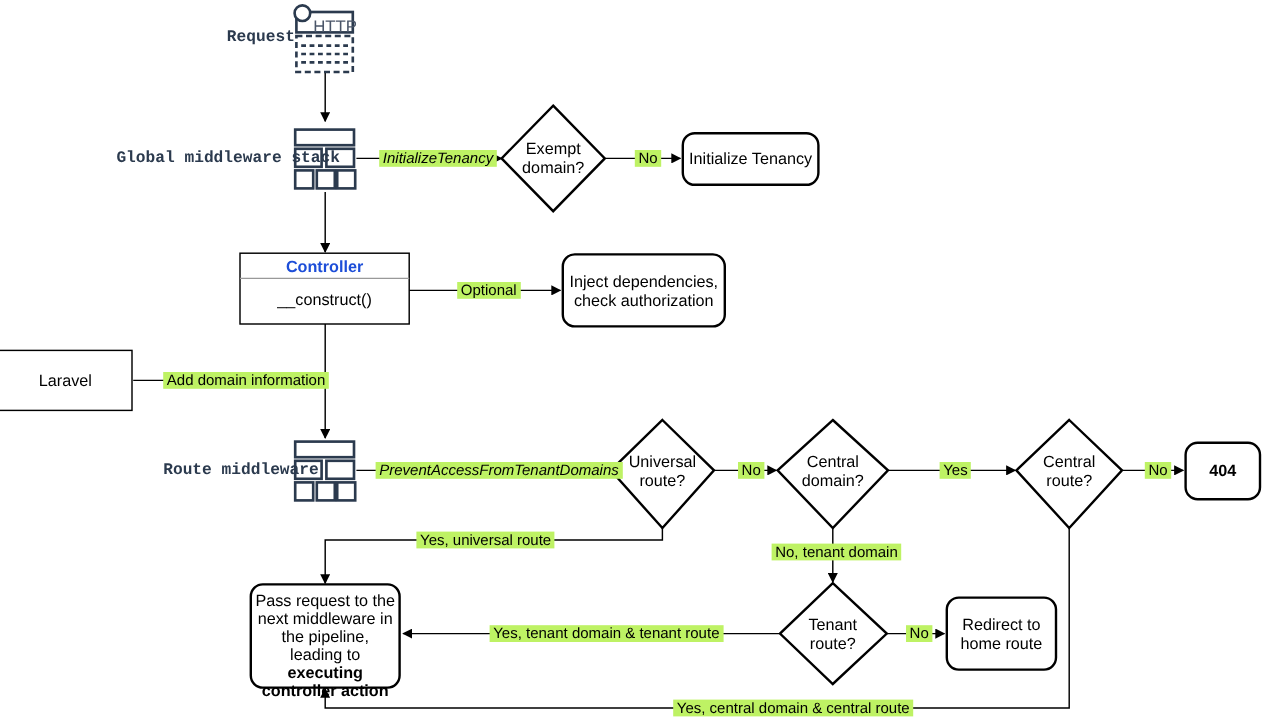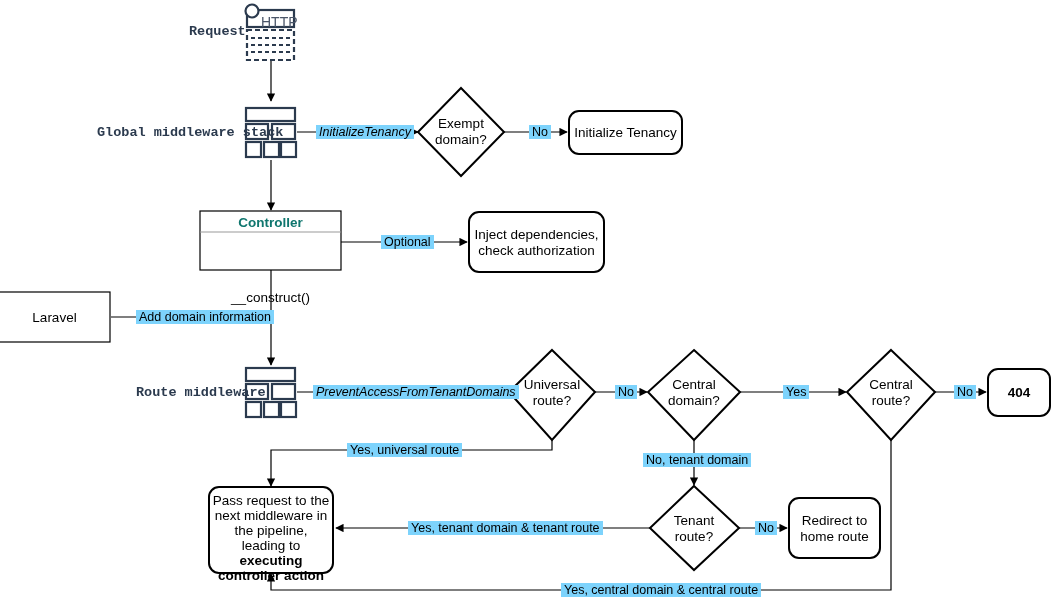--- a/index.html
+++ b/index.html
@@ -56,40 +56,40 @@
     text-align: center;
     line-height: 15.5px;
     white-space: pre-line;
     pointer-events: none;
   }
   .edge-label {
     position: absolute;
     font-family: "Liberation Sans", sans-serif;
     font-size: 12.5px;
     color: #000000;
-    background: #7dd3fc;
+    background: #bef264;
     padding: 0 3px;
     white-space: nowrap;
     line-height: 14px;
   }
   .edge-label.italic { font-style: italic; }
   .side-label {
     position: absolute;
     font-family: Liberation Mono, monospace;
     font-size: 13.5px;
     font-weight: bold;
     color: #2b3a4e;
     white-space: nowrap;
   }
   .ctrl-title {
     position: absolute;
     font-family: "Liberation Sans", sans-serif;
     font-size: 13.5px;
     font-weight: bold;
-    color: #0f766e;
+    color: #1d4ed8;
     text-align: center;
     width: 100%;
   }
   .icon-label {
     position: absolute;
     font-family: "Liberation Sans", sans-serif;
     font-size: 14px;
     color: #4a5568;
   }
   .bold { font-weight: bold; }
@@ -201,21 +201,21 @@
   <div class="side-label" style="left:136px; top:385px;text-align:center;">Route middleware</div>
 
   <div class="icon-label" style="left:261px; top:14px;">HTTP</div>
 
   <div class="node-text" style="left:421px; top:116px; width:80px;">Exempt
 domain?</div>
 
   <div class="node-text" style="left:569px; top:125px; width:113px;">Initialize Tenancy</div>
 
   <div class="ctrl-title" style="left:200px; top:215px; width:141px;">Controller</div>
-  <div class="node-text" style="left:200px; top:242px; width:141px;margin-top:48px;">__construct()</div>
+  <div class="node-text" style="left:200px; top:242px; width:141px;">__construct()</div>
 
   <div class="node-text" style="left:469px; top:227px; width:135px;">Inject dependencies,
 check authorization</div>
 
   <div class="node-text" style="left:-1px; top:310px; width:111px;">Laravel</div>
 
   <div class="node-text" style="left:512px; top:377px; width:80px;">Universal
 route?</div>
 
   <div class="node-text" style="left:654px; top:377px; width:80px;">Central

